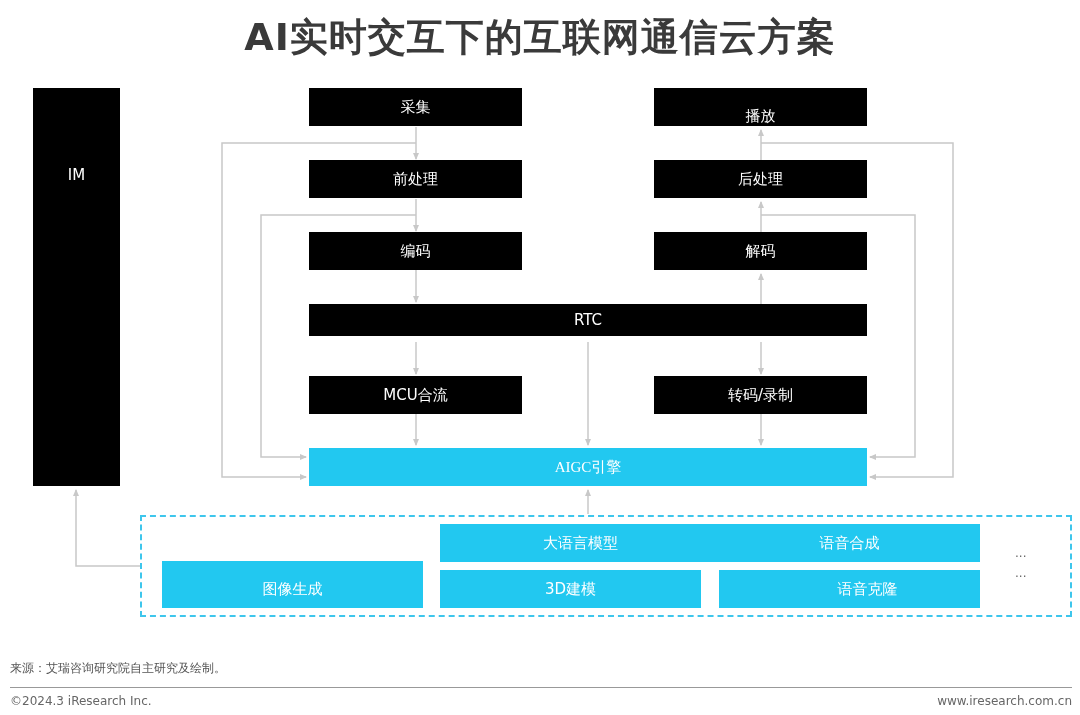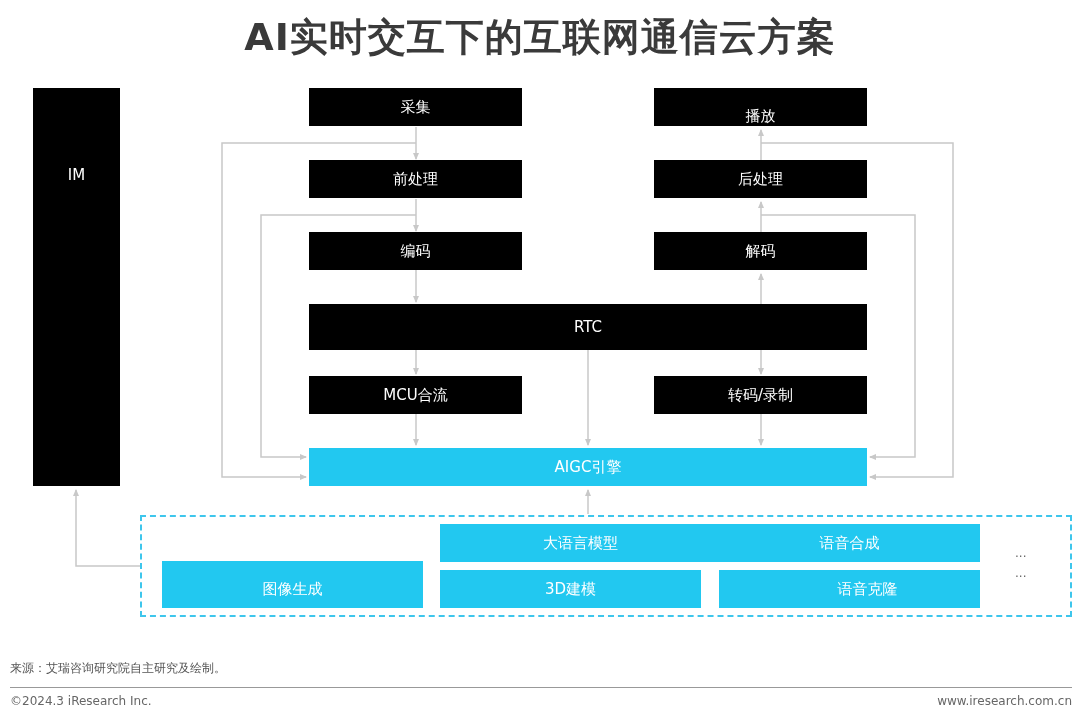--- a/index.html
+++ b/index.html
@@ -77,32 +77,32 @@
 <div class="box green" style="left:654px;top:88px;width:213px;height:38px;align-items:flex-end;">
   <span>播放</span>
 </div>
 <div class="box green" style="left:654px;top:160px;width:213px;height:38px;font-family:Liberation Serif, serif;">
   <span>后处理</span>
 </div>
 <div class="box green" style="left:654px;top:232px;width:213px;height:38px;">
   <span>解码</span>
 </div>
 
-<div class="box green" style="left:309px;top:304px;width:558px;height:46px;">
+<div class="box green" style="left:309px;top:304px;width:558px;height:32px;">
   <span>RTC</span>
 </div>
 
 <div class="box green" style="left:309px;top:376px;width:213px;height:38px;">
   <span>MCU合流</span>
 </div>
 <div class="box green" style="left:654px;top:376px;width:213px;height:38px;">
   <span>转码/录制</span>
 </div>
 
-<div class="box blue" style="left:309px;top:448px;width:558px;height:38px;">
+<div class="box blue" style="left:309px;top:448px;width:558px;height:38px;font-family:Liberation Serif, serif;">
   <span>AIGC引擎</span>
 </div>
 
 <div class="dashed"></div>
 
 <div class="box blue" style="left:162px;top:524px;width:261px;height:38px;margin-top:37px;">
   <span>语音识别</span>
 </div>
 <div class="box blue" style="left:440px;top:524px;width:281px;height:38px;">
   <span>大语言模型</span>

